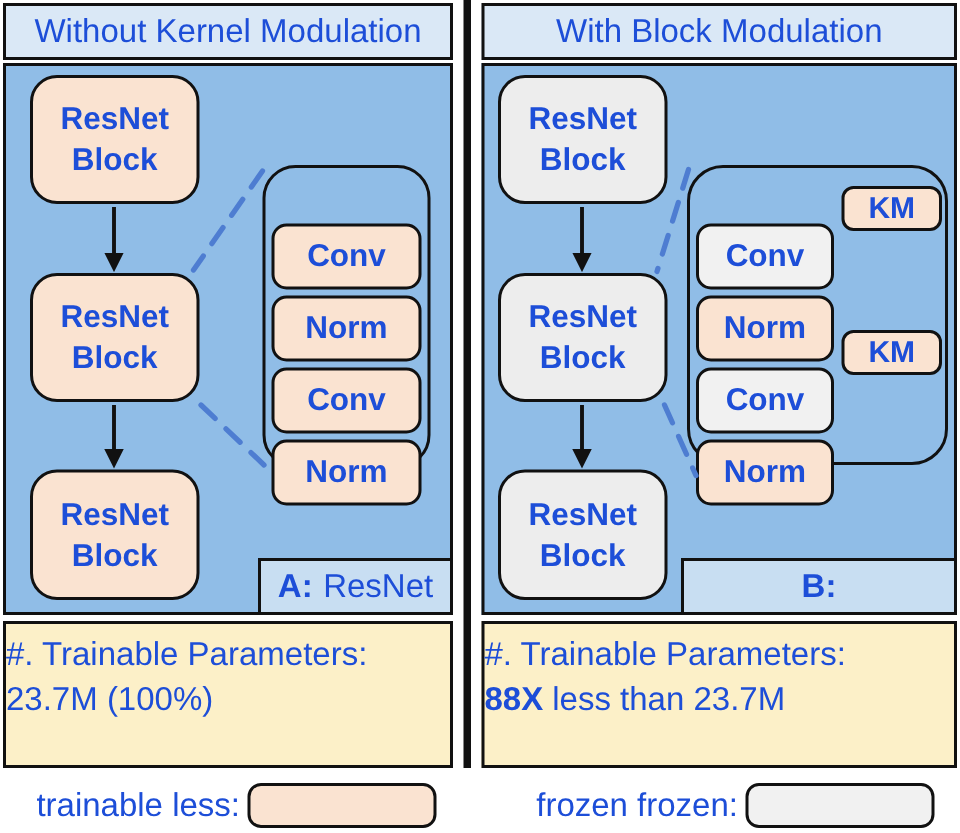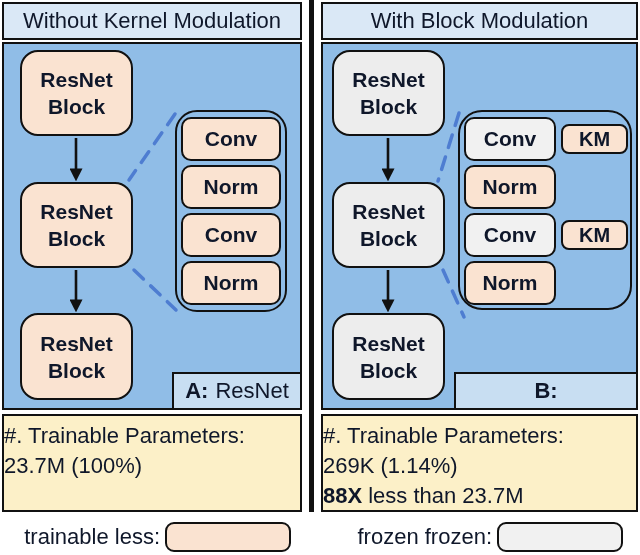--- a/index.html
+++ b/index.html
@@ -1,18 +1,18 @@
 <!DOCTYPE html>
 <html style="--panel-blue: #90BDE7; --header-blue: #DAE8F6; --caption-blue: #C8DEF2; --trainable-peach: #FAE3D1; --frozen-gray: #F1F1F1; --params-yellow: #FCF0C8; --dashed-blue: #4E7DD1; --border-black: #111111;"><head>
 <meta charset="utf-8">
 <style>
   html,body { margin:0; padding:0; background:#ffffff; }
   .figure {
     position:relative; width:640px; height:555px; background:#ffffff;
-    font-family:"Liberation Sans","DejaVu Sans",sans-serif; color:#0f172a;
+    font-family:"Liberation Sans","DejaVu Sans",sans-serif; color:#1d4ed8;
     overflow:hidden;
   }
   .hdr {
     position:absolute; top:2px; height:38px; box-sizing:border-box;
     background:var(--header-blue); border:2px solid var(--border-black);
     display:flex; align-items:center; justify-content:center; font-size:22px;
   }
   .hdr.l { left:2px; width:300px; }
   .hdr.r { left:321px; width:317px; }
 
@@ -41,21 +41,21 @@
     position:absolute; box-sizing:border-box; background:transparent;
     border:2px solid var(--border-black);
   }
   .detail.l { left:175px; top:110px; width:112px; height:202px; border-radius:22px; }
   .detail.r { left:458px; top:110px; width:174px; height:200px; border-radius:24px; }
 
   .layer {
     position:absolute; height:44px; box-sizing:border-box;
     border:2px solid var(--border-black); border-radius:10px;
     display:flex; align-items:center; justify-content:center;
-    font-weight:bold; font-size:21px;
+    font-weight:bold; font-size:21px;margin-top:32px;
   }
   .layer.peach { background:var(--trainable-peach); }
   .layer.gray  { background:var(--frozen-gray); }
   .ll { left:181px; width:100px; }
   .rl { left:464px; width:92px; }
   .row1 { top:117px; } .row2 { top:165px; } .row3 { top:213px; } .row4 { top:261px; }
 
   .km {
     position:absolute; left:561px; width:67px; height:30px; box-sizing:border-box;
     background:var(--trainable-peach); border:2px solid var(--border-black);
@@ -158,21 +158,20 @@
   <div class="caption r">
     <b>B:</b>
   </div>
 
   <div class="params l">
     <div>#. Trainable Parameters:</div>
     <div>23.7M (100%)</div>
   </div>
   <div class="params r">
     <div>#. Trainable Parameters:</div>
-    <div>269K (1.14%)</div>
     <div>
       <span class="b">88X</span><span>less than 23.7M</span>
     </div>
   </div>
 
   <div class="divider"></div>
 
   <svg class="overlay" width="640" height="555" viewBox="0 0 640 555">
     <defs>
       <marker id="ah" viewBox="0 0 10 10" refX="2" refY="5" markerWidth="5" markerHeight="5" orient="auto">

